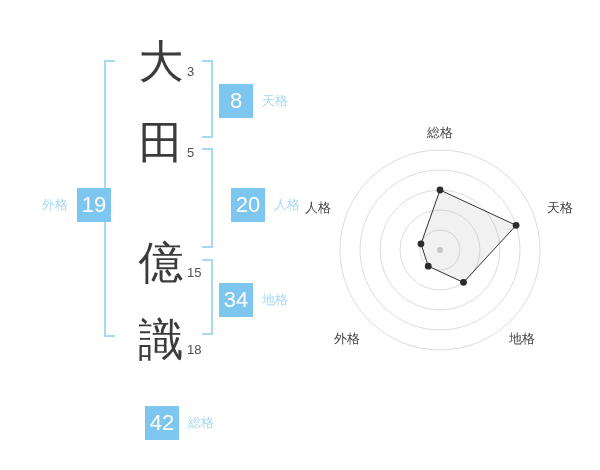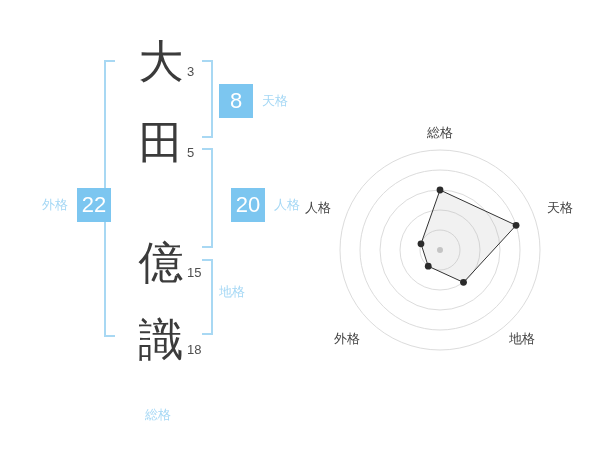--- a/index.html
+++ b/index.html
@@ -69,30 +69,32 @@
     <span class="char">識</span>
     <span class="strokes">18</span>
   </div>
 
   <div class="kaku-row" style="left:219px;top:84px">
     <span class="num-box">8</span>
     <span class="kaku-label">天格</span>
   </div>
   <div class="kaku-row" style="left:42px;top:188px">
     <span class="kaku-label">外格</span>
-    <span class="num-box">22</span>
+    <span class="num-box">19</span>
   </div>
   <div class="kaku-row" style="left:231px;top:188px">
     <span class="num-box">20</span>
     <span class="kaku-label">人格</span>
   </div>
   <div class="kaku-row" style="left:219px;top:283px">
+    <span class="num-box">34</span>
     <span class="kaku-label">地格</span>
   </div>
   <div class="kaku-row" style="left:145px;top:406px">
+    <span class="num-box">42</span>
     <span class="kaku-label">総格</span>
   </div>
 
   <svg class="radar" width="290" height="290" viewBox="0 0 290 290">
       <circle cx="145" cy="145" r="20" fill="none" stroke="#dcdcdc" stroke-width="1"></circle>
       <circle cx="145" cy="145" r="40" fill="none" stroke="#dcdcdc" stroke-width="1"></circle>
       <circle cx="145" cy="145" r="60" fill="none" stroke="#dcdcdc" stroke-width="1"></circle>
       <circle cx="145" cy="145" r="80" fill="none" stroke="#dcdcdc" stroke-width="1"></circle>
       <circle cx="145" cy="145" r="100" fill="none" stroke="#dcdcdc" stroke-width="1"></circle>
       <polygon points="145.0,85.0 221.1,120.3 168.5,177.4 133.2,161.2 126.0,138.8" fill="rgba(175,175,175,0.18)" stroke="#333333" stroke-width="1"></polygon>

